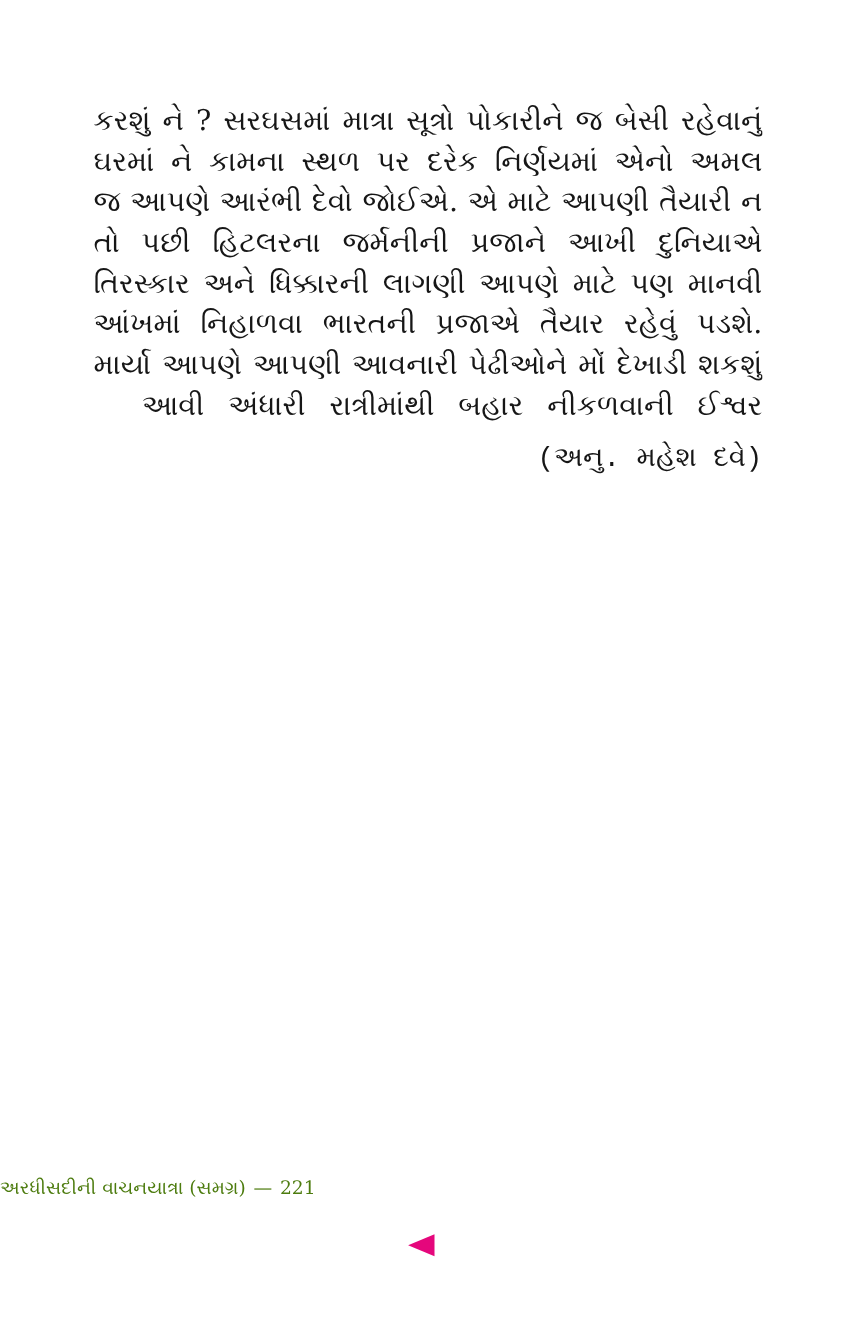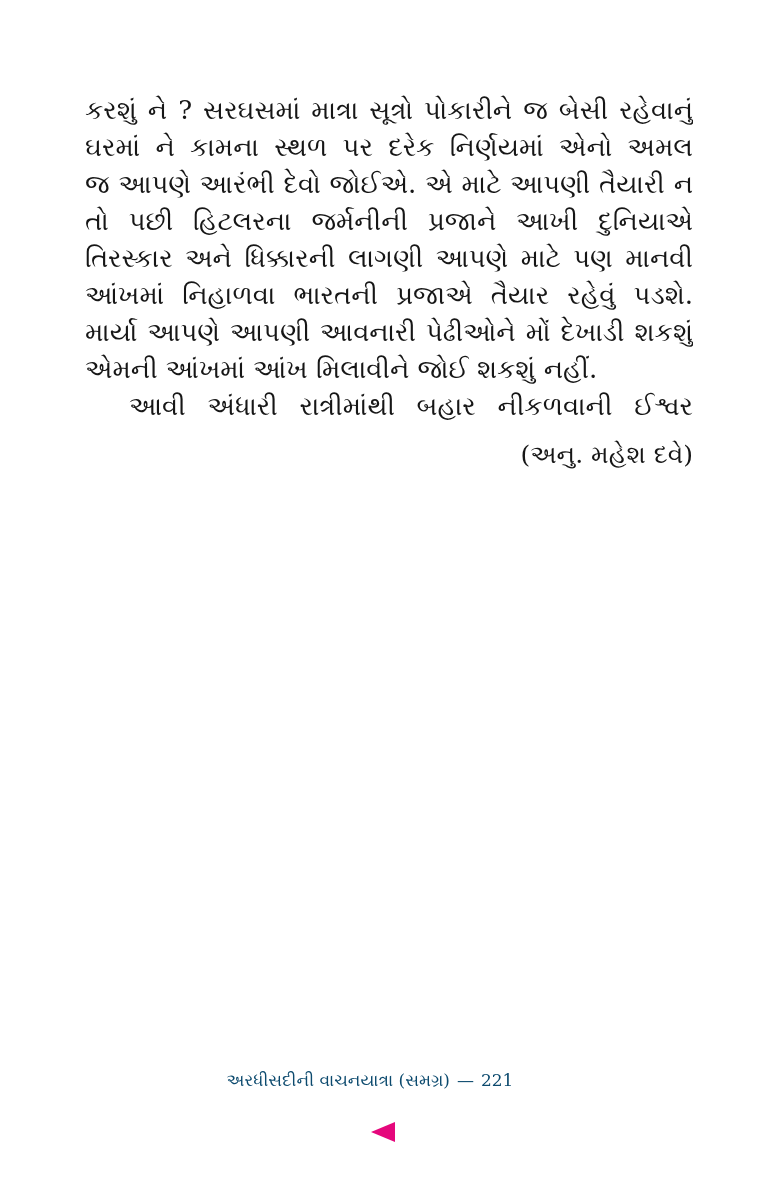--- a/index.html
+++ b/index.html
@@ -31,30 +31,31 @@
   }
   .line.indent {
     padding-left: 44px;
     box-sizing: border-box;
   }
   .attribution {
     margin-top: 12px;
     font-size: 25px;
     line-height: 36px;
     text-align: right;
+    font-family: Liberation Mono, monospace;
   }
   .footer {
     position: absolute;
     top: 1068px;
     left: 0;
     width: 740px;
-    text-align: center;
+    text-align: left;
     font-size: 17px;
     line-height: 24px;
-    color: #0c4a6e;
+    color: #4d7c0f;
   }
   .footer .sep { margin: 0 7px; }
   .nav-triangle {
     position: absolute;
     left: 371px;
     top: 1122px;
     width: 0;
     height: 0;
     border-top: 10px solid transparent;
     border-bottom: 10px solid transparent;
@@ -69,21 +70,20 @@
   <div class="text-block">
 
     <div class="para">
       <div class="line j">કરશું ને ? સરઘસમાં માત્રા સૂત્રો પોકારીને જ બેસી રહેવાનું નથી. આપણા</div>
       <div class="line j">ઘરમાં ને કામના સ્થળ પર દરેક નિર્ણયમાં એનો અમલ અત્યારથી</div>
       <div class="line j">જ આપણે આરંભી દેવો જોઈએ. એ માટે આપણી તૈયારી ન હોય,</div>
       <div class="line j">તો પછી હિટલરના જર્મનીની પ્રજાને આખી દુનિયાએ દેખાડેલી તેવી</div>
       <div class="line j">તિરસ્કાર અને ધિક્કારની લાગણી આપણે માટે પણ માનવી માત્રાની</div>
       <div class="line j">આંખમાં નિહાળવા ભારતની પ્રજાએ તૈયાર રહેવું પડશે. નામોશીના</div>
       <div class="line j">માર્યા આપણે આપણી આવનારી પેઢીઓને મોં દેખાડી શકશું નહીં,</div>
-      <div class="line">એમની આંખમાં આંખ મિલાવીને જોઈ શકશું નહીં.</div>
     </div>
 
     <div class="para">
       <div class="line j indent">આવી અંધારી રાત્રીમાંથી બહાર નીકળવાની ઈશ્વર આપણને</div>
     </div>
 
     <div class="attribution">(અનુ. મહેશ દવે)</div>
 
   </div>
 

